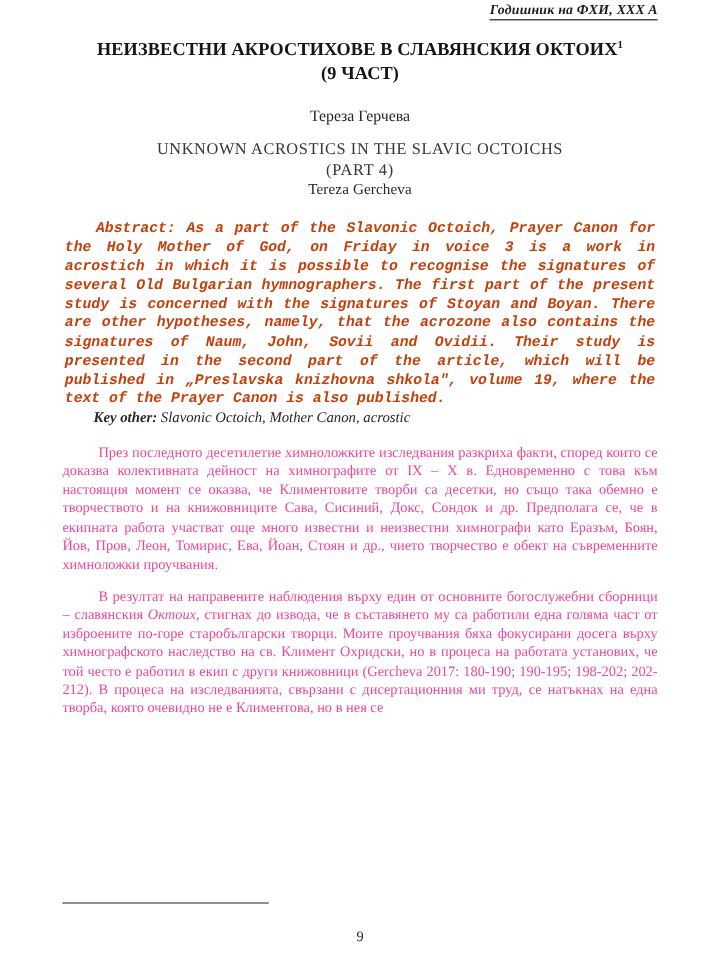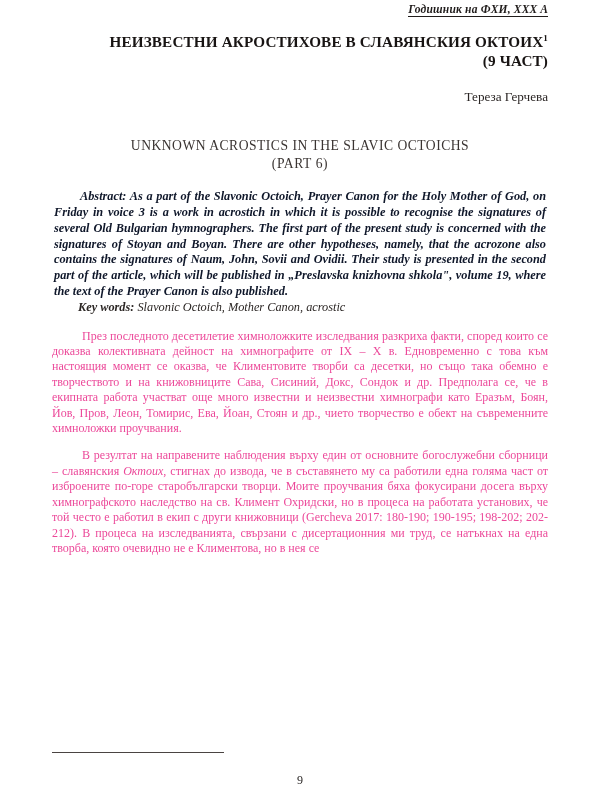--- a/index.html
+++ b/index.html
@@ -33,43 +33,43 @@
     padding-top: 3px;
     color: #201c1b;
   }
   .running-head span {
     border-bottom: 1.3px solid #201c1b;
     padding-bottom: 1px;
   }
 
   
   .title-bg {
-    text-align: right;
+    text-align: center;
     font-size: 15.2px;
     font-weight: bold;
     line-height: 1.28;
     margin-top: 17px;
     letter-spacing: 0.15px;
     color: #181413;
   }
   .title-bg .sup {
     font-size: 9px;
     vertical-align: super;
     font-weight: bold;
   }
   .author-bg {
-    text-align: right;
+    text-align: center;
     font-size: 13.2px;
     margin-top: 18px;
     color: #2a2524;
   }
   .title-en {
     text-align: center;
     font-size: 13.6px;
-    margin-top: 32px;
+    margin-top: 10px;
     line-height: 1.3;
     letter-spacing: 0.5px;
     color: #3a3432;
   }
   .title-en .part {
     letter-spacing: 0.6px;
   }
   .author-en {
     text-align: center;
     font-size: 12.6px;
@@ -80,22 +80,23 @@
 
   
   .abstract {
     margin-top: 17px;
     font-size: 12.3px;
     font-style: italic;
     font-weight: bold;
     line-height: 1.285;
     text-align: justify;
     text-indent: 26px;
-    color: #0f172a;
+    color: #c2410c;
     padding: 0 2px;
+    font-family: Liberation Mono, monospace;
   }
   .abstract .lead { font-weight: bold; }
   .keywords {
     margin-top: 0px;
     font-size: 12.3px;
     font-style: italic;
     line-height: 1.285;
     text-align: left;
     text-indent: 26px;
     color: #2b2624;
@@ -161,30 +162,31 @@
 
   <h1 class="title-bg">
     <span>НЕИЗВЕСТНИ АКРОСТИХОВЕ В СЛАВЯНСКИЯ ОКТОИХ</span><span class="sup">1</span><br>
     <span>(9 ЧАСТ)</span>
   </h1>
 
   <div class="author-bg">Тереза Герчева</div>
 
   <div class="title-en">
     <span>UNKNOWN ACROSTICS IN THE SLAVIC OCTOICHS</span><br>
-    <span class="part">(PART 6)</span>
+    <span class="part">(PART 4)</span>
   </div>
 
+  <div class="author-en">Tereza Gercheva</div>
 
   <div class="abstract">
     <span class="lead">Abstract:</span><span> As a part of the Slavonic Octoich, Prayer Canon for the Holy Mother of God, on Friday in voice 3 is a work in acrostich in which it is possible to recognise the signatures of several Old Bulgarian hymnographers. The first part of the present study is concerned with the signatures of Stoyan and Boyan. There are other hypotheses, namely, that the acrozone also contains the signatures of Naum, John, Sovii and Ovidii. Their study is presented in the second part of the article, which will be published in „Preslavska knizhovna shkola", volume 19, where the text of the Prayer Canon is also published.</span>
   </div>
 
   <div class="keywords">
-    <span class="lead">Key words:</span><span> Slavonic Octoich, Mother Canon, acrostic</span>
+    <span class="lead">Key other:</span><span> Slavonic Octoich, Mother Canon, acrostic</span>
   </div>
 
   <p class="body-par">През последното десетилетие химноложките изследвания разкриха факти, според които се доказва колективната дейност на химнографите от IX – X в. Едновременно с това към настоящия момент се оказва, че Климентовите творби са десетки, но също така обемно е творчеството и на книжовниците Сава, Сисиний, Докс, Сондок и др. Предполага се, че в екипната работа участват още много известни и неизвестни химнографи като Еразъм, Боян, Йов, Пров, Леон, Томирис, Ева, Йоан, Стоян и др., чието творчество е обект на съвременните химноложки проучвания.</p>
 
   <p class="body-par tight">
     <span>В резултат на направените наблюдения върху един от основните богослужебни сборници – славянския </span><i>Октоих</i><span>, стигнах до извода, че в съставянето му са работили една голяма част от изброените по-горе старобългарски творци. Моите проучвания бяха фокусирани досега върху химнографското наследство на св. Климент Охридски, но в процеса на работата установих, че той често е работил в екип с други книжовници (Gercheva 2017: 180-190; 190-195; 198-202; 202-212). В процеса на изследванията, свързани с дисертационния ми труд, се натъкнах на една творба, която очевидно не е Климентова, но в нея се</span>
   </p>
 
   <div class="footnote-wrap">
     <div class="footnote-rule"></div>

